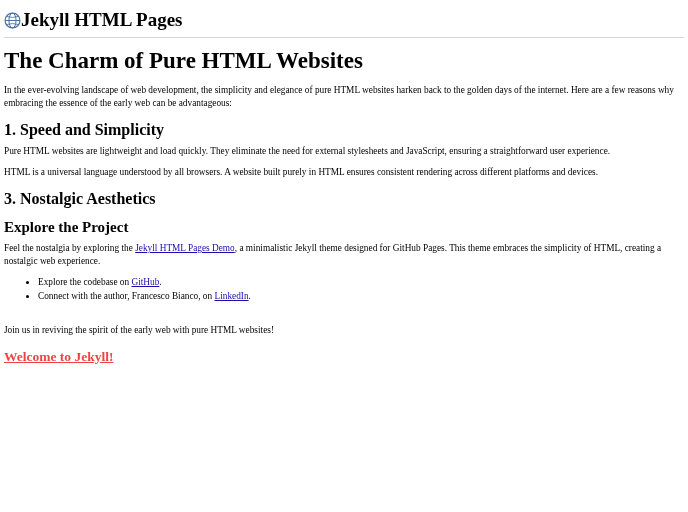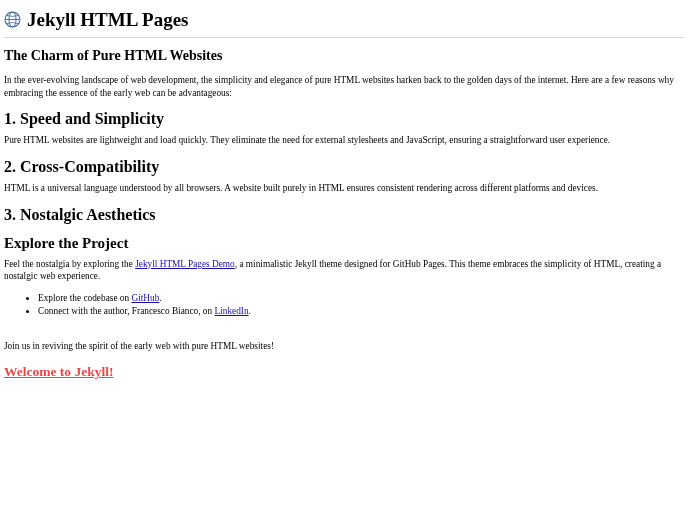--- a/index.html
+++ b/index.html
@@ -14,22 +14,21 @@
     color: #000000;
     overflow: hidden;
   }
   .page {
     padding: 6px 4px 0 4px;
     box-sizing: border-box;
   }
   
   .site-header {
     display: flex;
-    align-items: center;
-    gap: 6px;
+    align-items: flex-end;
     padding: 4px 0 8px 0;
   }
   .globe-icon {
     width: 17px;
     height: 17px;
     flex: 0 0 auto;
     display: block;
   }
   .site-title {
     font-size: 19px;
@@ -38,21 +37,21 @@
     letter-spacing: 0px;
     line-height: 1;
   }
   .header-rule {
     border: 0;
     border-top: 1px solid #d8d8d8;
     margin: 0 0 10px 0;
   }
   
   h1.doc-title {
-    font-size: 14px;
+    font-size: 23px;
     font-weight: bold;
     margin: 6px 0 10px 0;
     line-height: 1.15;
   }
   h2.section-h {
     font-size: 16px;
     font-weight: bold;
     margin: 10px 0 6px 0;
     line-height: 1.2;
   }
@@ -111,21 +110,20 @@
   </div>
   <hr class="header-rule">
 
   <h1 class="doc-title">The Charm of Pure HTML Websites</h1>
 
   <p class="body-text">In the ever-evolving landscape of web development, the simplicity and elegance of pure HTML websites harken back to the golden days of the internet. Here are a few reasons why embracing the essence of the early web can be advantageous:</p>
 
   <h2 class="section-h">1. Speed and Simplicity</h2>
   <p class="body-text">Pure HTML websites are lightweight and load quickly. They eliminate the need for external stylesheets and JavaScript, ensuring a straightforward user experience.</p>
 
-  <h2 class="section-h">2. Cross-Compatibility</h2>
   <p class="body-text">HTML is a universal language understood by all browsers. A website built purely in HTML ensures consistent rendering across different platforms and devices.</p>
 
   <h2 class="section-h">3. Nostalgic Aesthetics</h2>
 
   <h3 class="section-h3">Explore the Project</h3>
   <p class="body-text"><span>Feel the nostalgia by exploring the </span><a class="link" href="#">Jekyll HTML Pages Demo</a><span>, a minimalistic Jekyll theme designed for GitHub Pages. This theme embraces the simplicity of HTML, creating a nostalgic web experience.</span></p>
 
   <ul class="list">
     <li><span>Explore the codebase on </span><a class="link" href="#">GitHub</a><span>.</span></li>
     <li><span>Connect with the author, Francesco Bianco, on </span><a class="link" href="#">LinkedIn</a><span>.</span></li>

